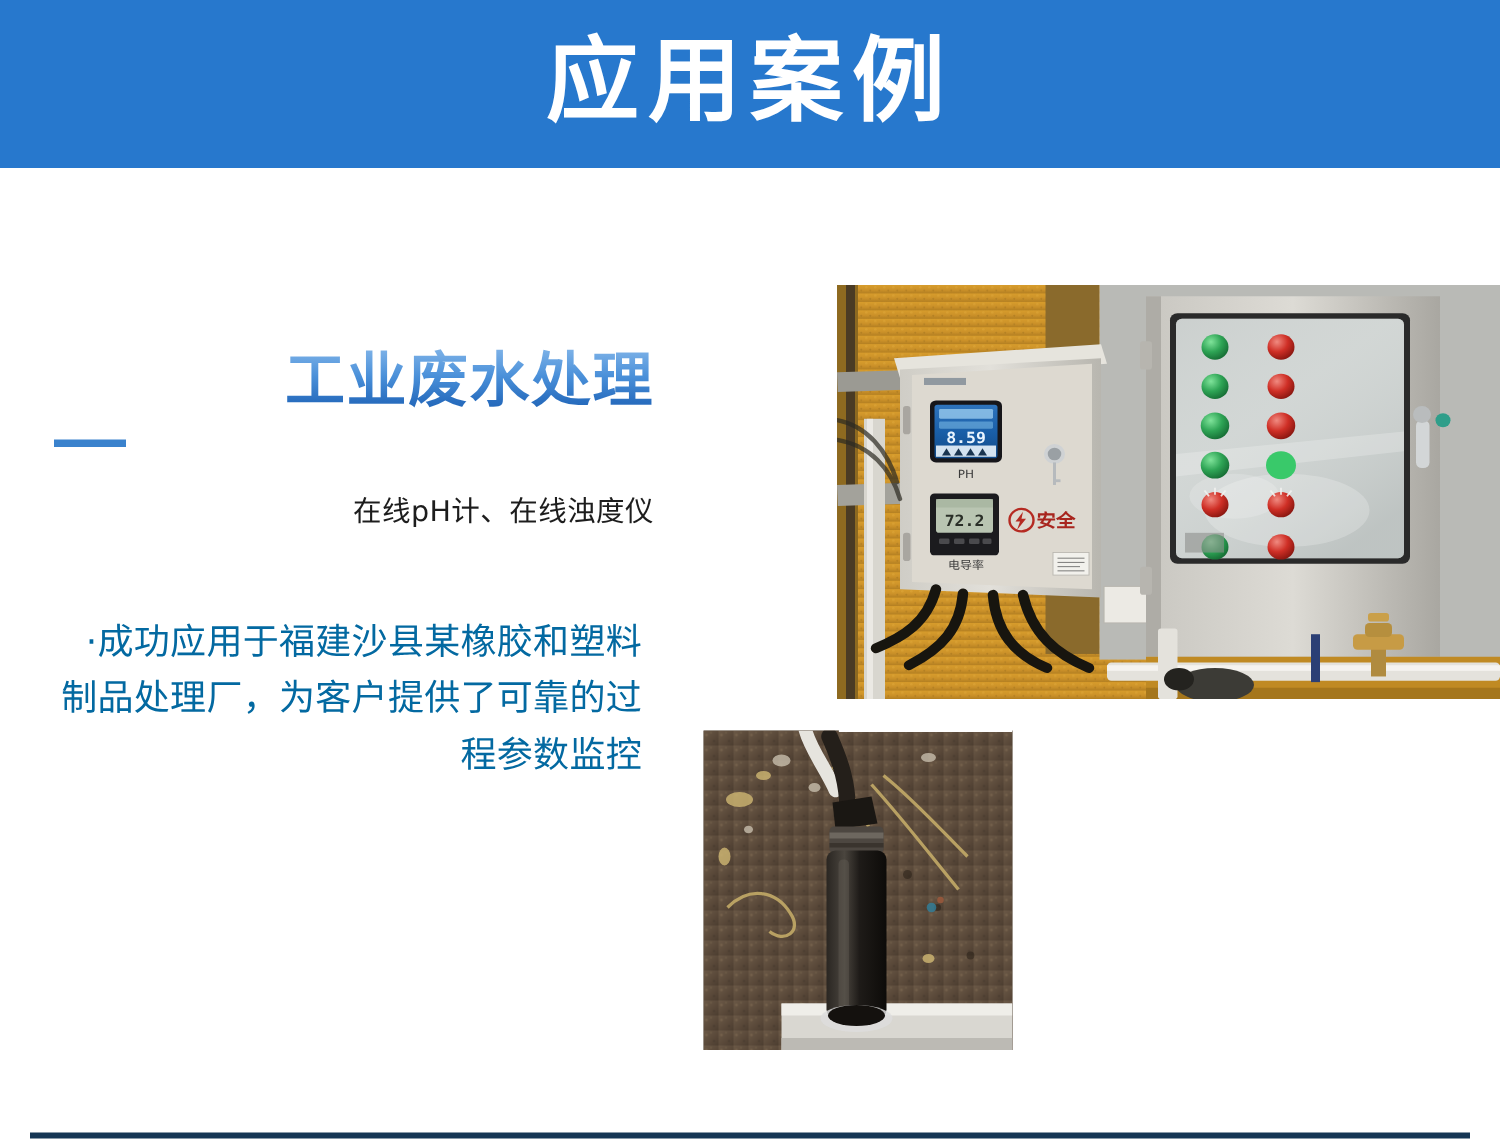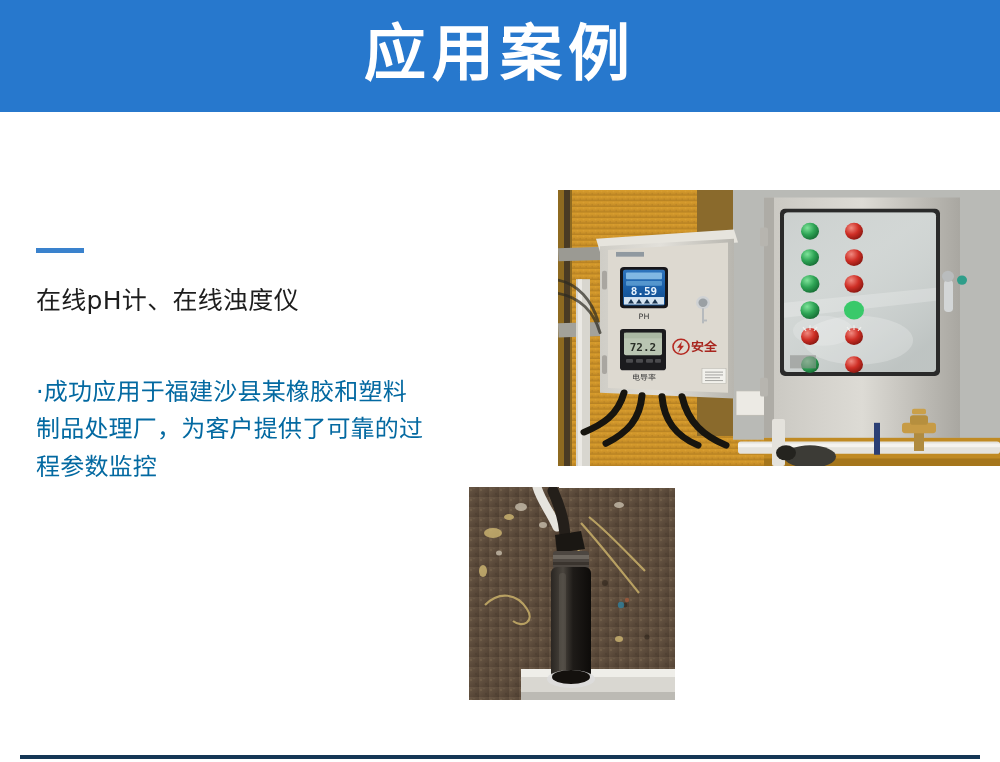--- a/index.html
+++ b/index.html
@@ -12,20 +12,21 @@
     font-family: "DejaVu Sans", "Liberation Sans", sans-serif;
     overflow: hidden;
   }
 
   .page {
     position: relative;
     width: 1000px;
     height: 762px;
     background: #ffffff;
     overflow: hidden;
+    text-align: right;
   }
 
   
   .banner {
     position: absolute;
     left: 0; top: 0;
     width: 1000px;
     height: 112px;
     background: #2778cd;
     display: flex;
@@ -64,21 +65,21 @@
 
   .title-rule {
     width: 48px;
     height: 5px;
     background: #3a82cd;
     margin-top: 16px;
     margin-bottom: 30px;
   }
 
   .lead {
-    font-size: 25px;
+    font-size: 19px;
     line-height: 1.46;
     color: #1d1d1d;
     font-weight: 400;
     letter-spacing: 0.3px;
   }
 
   .body-copy {
     margin-top: 54px;
     font-size: 24px;
     line-height: 1.58;
@@ -134,20 +135,21 @@
 <body>
 
 <div class="page">
 
   <div class="banner">
     <div class="banner-title">应用案例</div>
   </div>
 
   <div class="left-col">
 
+    <div class="section-title">工业废水处理</div>
 
     <div class="title-rule"></div>
 
     <div class="lead">
       <div>在线pH计、在线浊度仪</div>
     </div>
 
     <div class="body-copy">·成功应用于福建沙县某橡胶和塑料制品处理厂，为客户提供了可靠的过程参数监控</div>
   </div>
 

